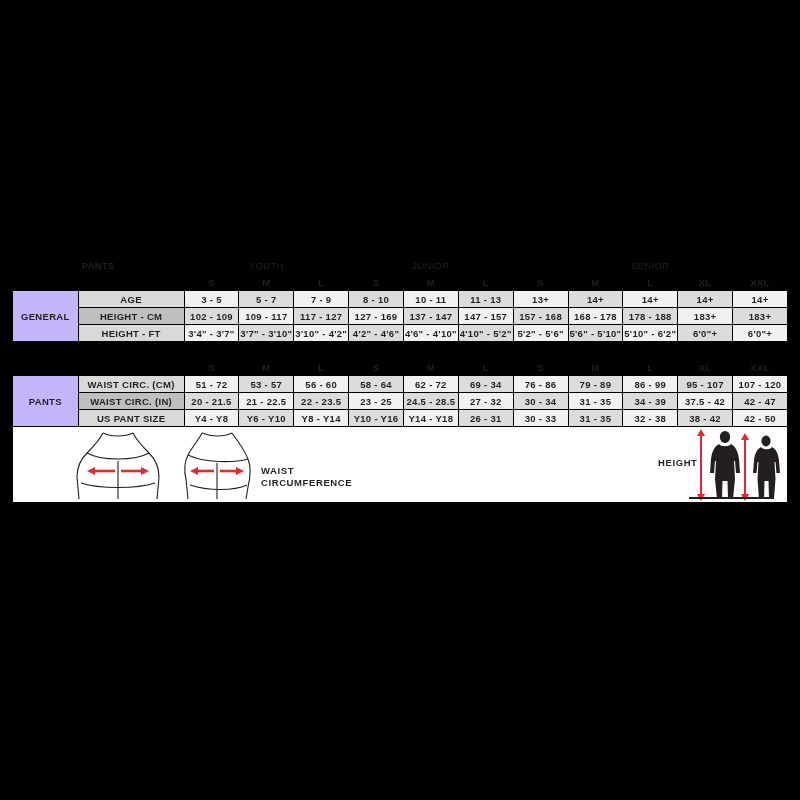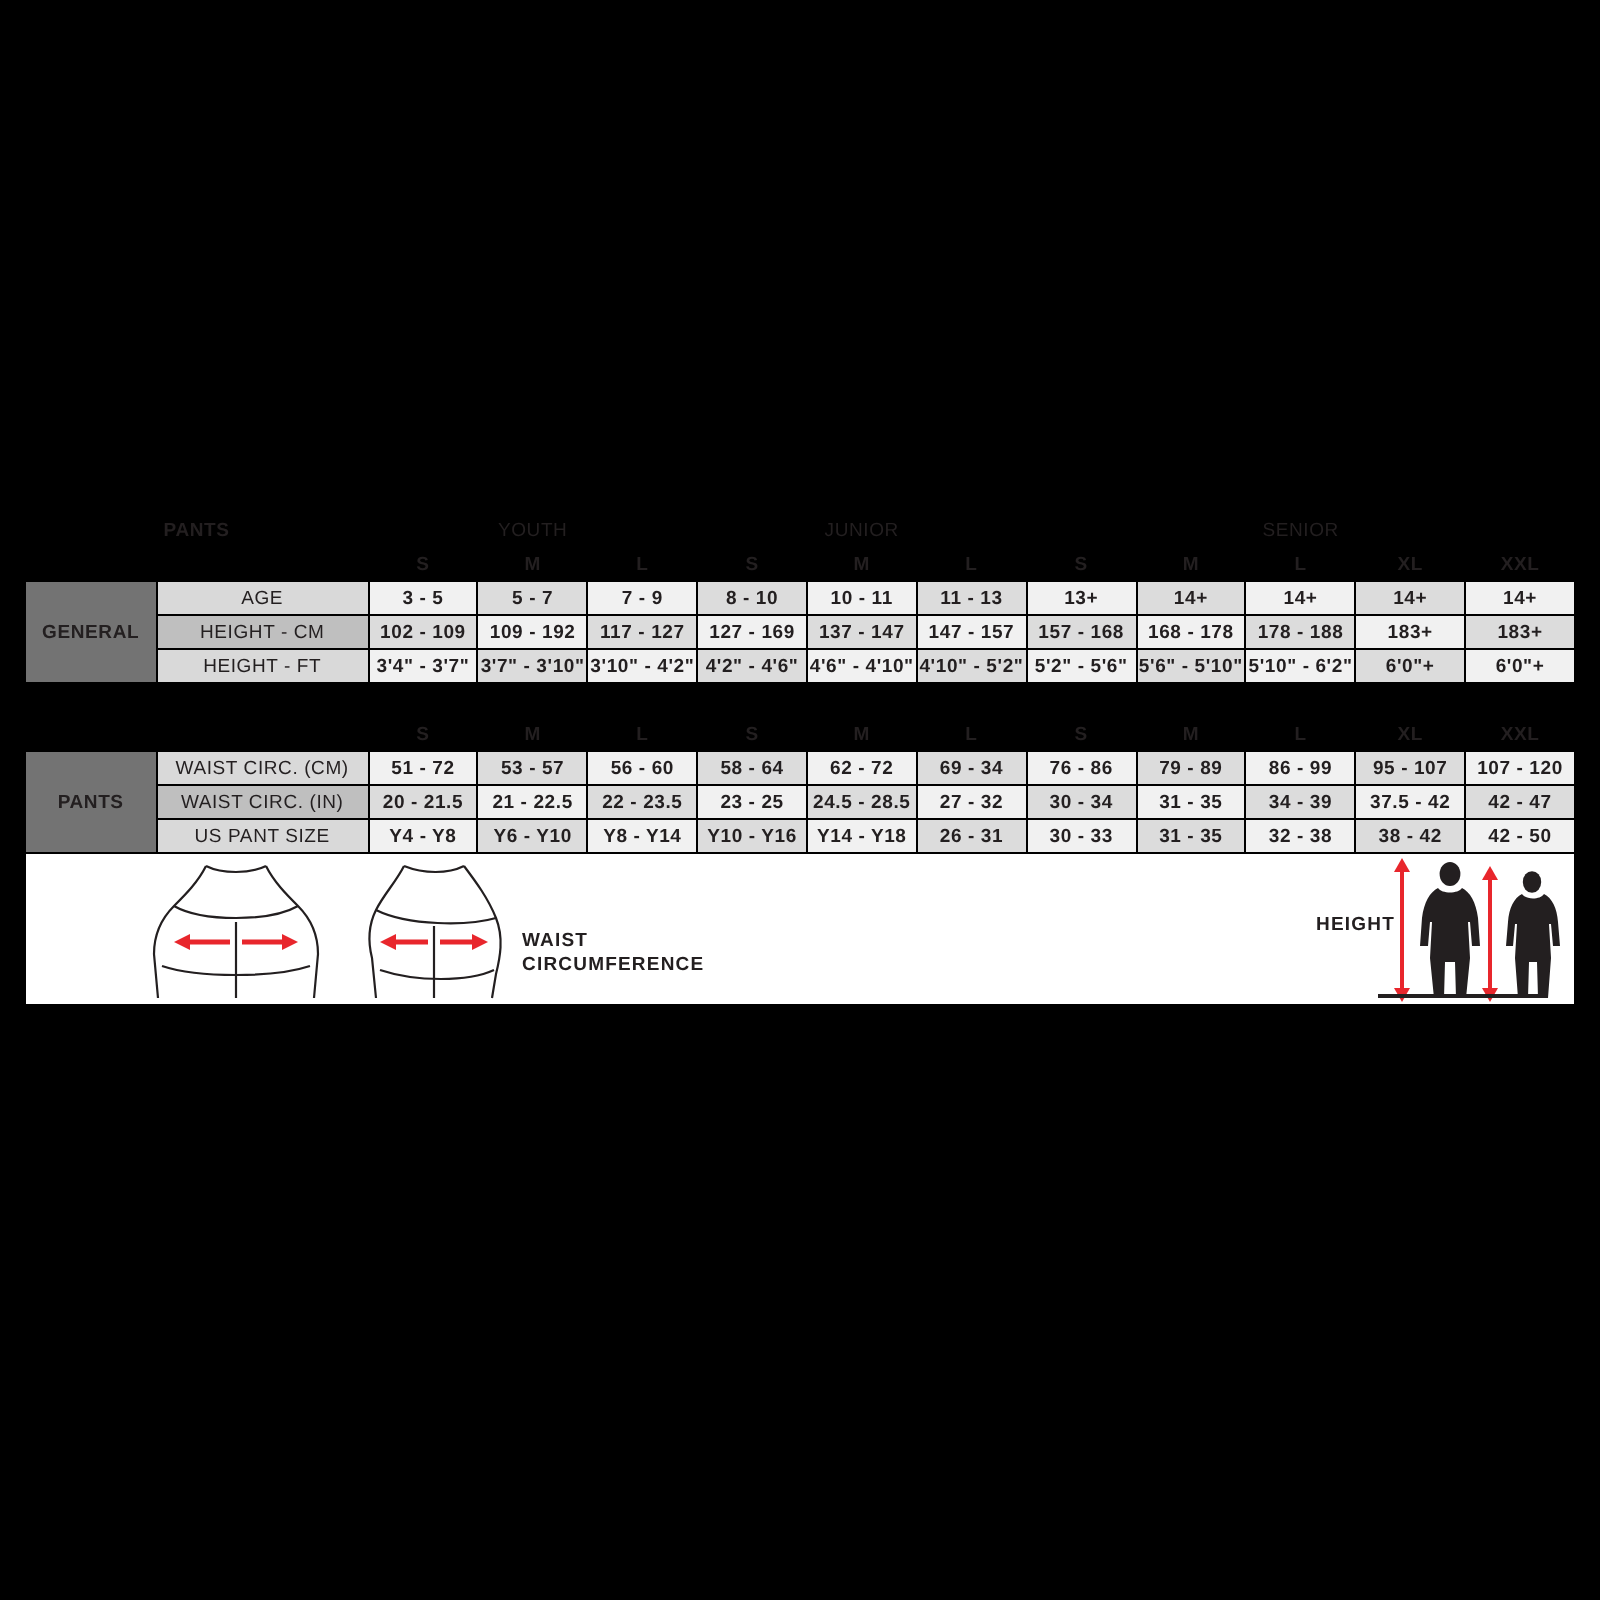--- a/index.html
+++ b/index.html
@@ -62,31 +62,31 @@
   }
   .sizecode {
     background: #000;
     color: #fff;
     font-weight: bold;
     font-size: 11px;
     letter-spacing: 0.6px;
     height: 16px;
   }
   .sidecat {
-    background: #737373;
+    background: #c4b5fd;
     color: #fff;
     font-size: 9px;
     font-weight: bold;
     letter-spacing: 1px;
   }
   .rowlabel {
     background: #d9d9d9;
     color: #231f20;
     font-size: 8.2px;
-    font-weight: normal;
+    font-weight: bold;
     letter-spacing: 0.7px;
     text-align: center;
   }
   .rowlabel.dark {
     background: #bfbfbf;
   }
   td.val {
     background: #f1f1f1;
     font-size: 9.3px;
     font-weight: bold;
@@ -195,21 +195,21 @@
           <td class="val alt">11 - 13</td>
           <td class="val">13+</td>
           <td class="val alt">14+</td>
           <td class="val">14+</td>
           <td class="val alt">14+</td>
           <td class="val">14+</td>
         </tr>
         <tr>
           <td class="rowlabel dark">HEIGHT - CM</td>
           <td class="val alt">102 - 109</td>
-          <td class="val">109 - 192</td>
+          <td class="val">109 - 117</td>
           <td class="val alt">117 - 127</td>
           <td class="val">127 - 169</td>
           <td class="val alt">137 - 147</td>
           <td class="val">147 - 157</td>
           <td class="val alt">157 - 168</td>
           <td class="val">168 - 178</td>
           <td class="val alt">178 - 188</td>
           <td class="val">183+</td>
           <td class="val alt">183+</td>
         </tr>

